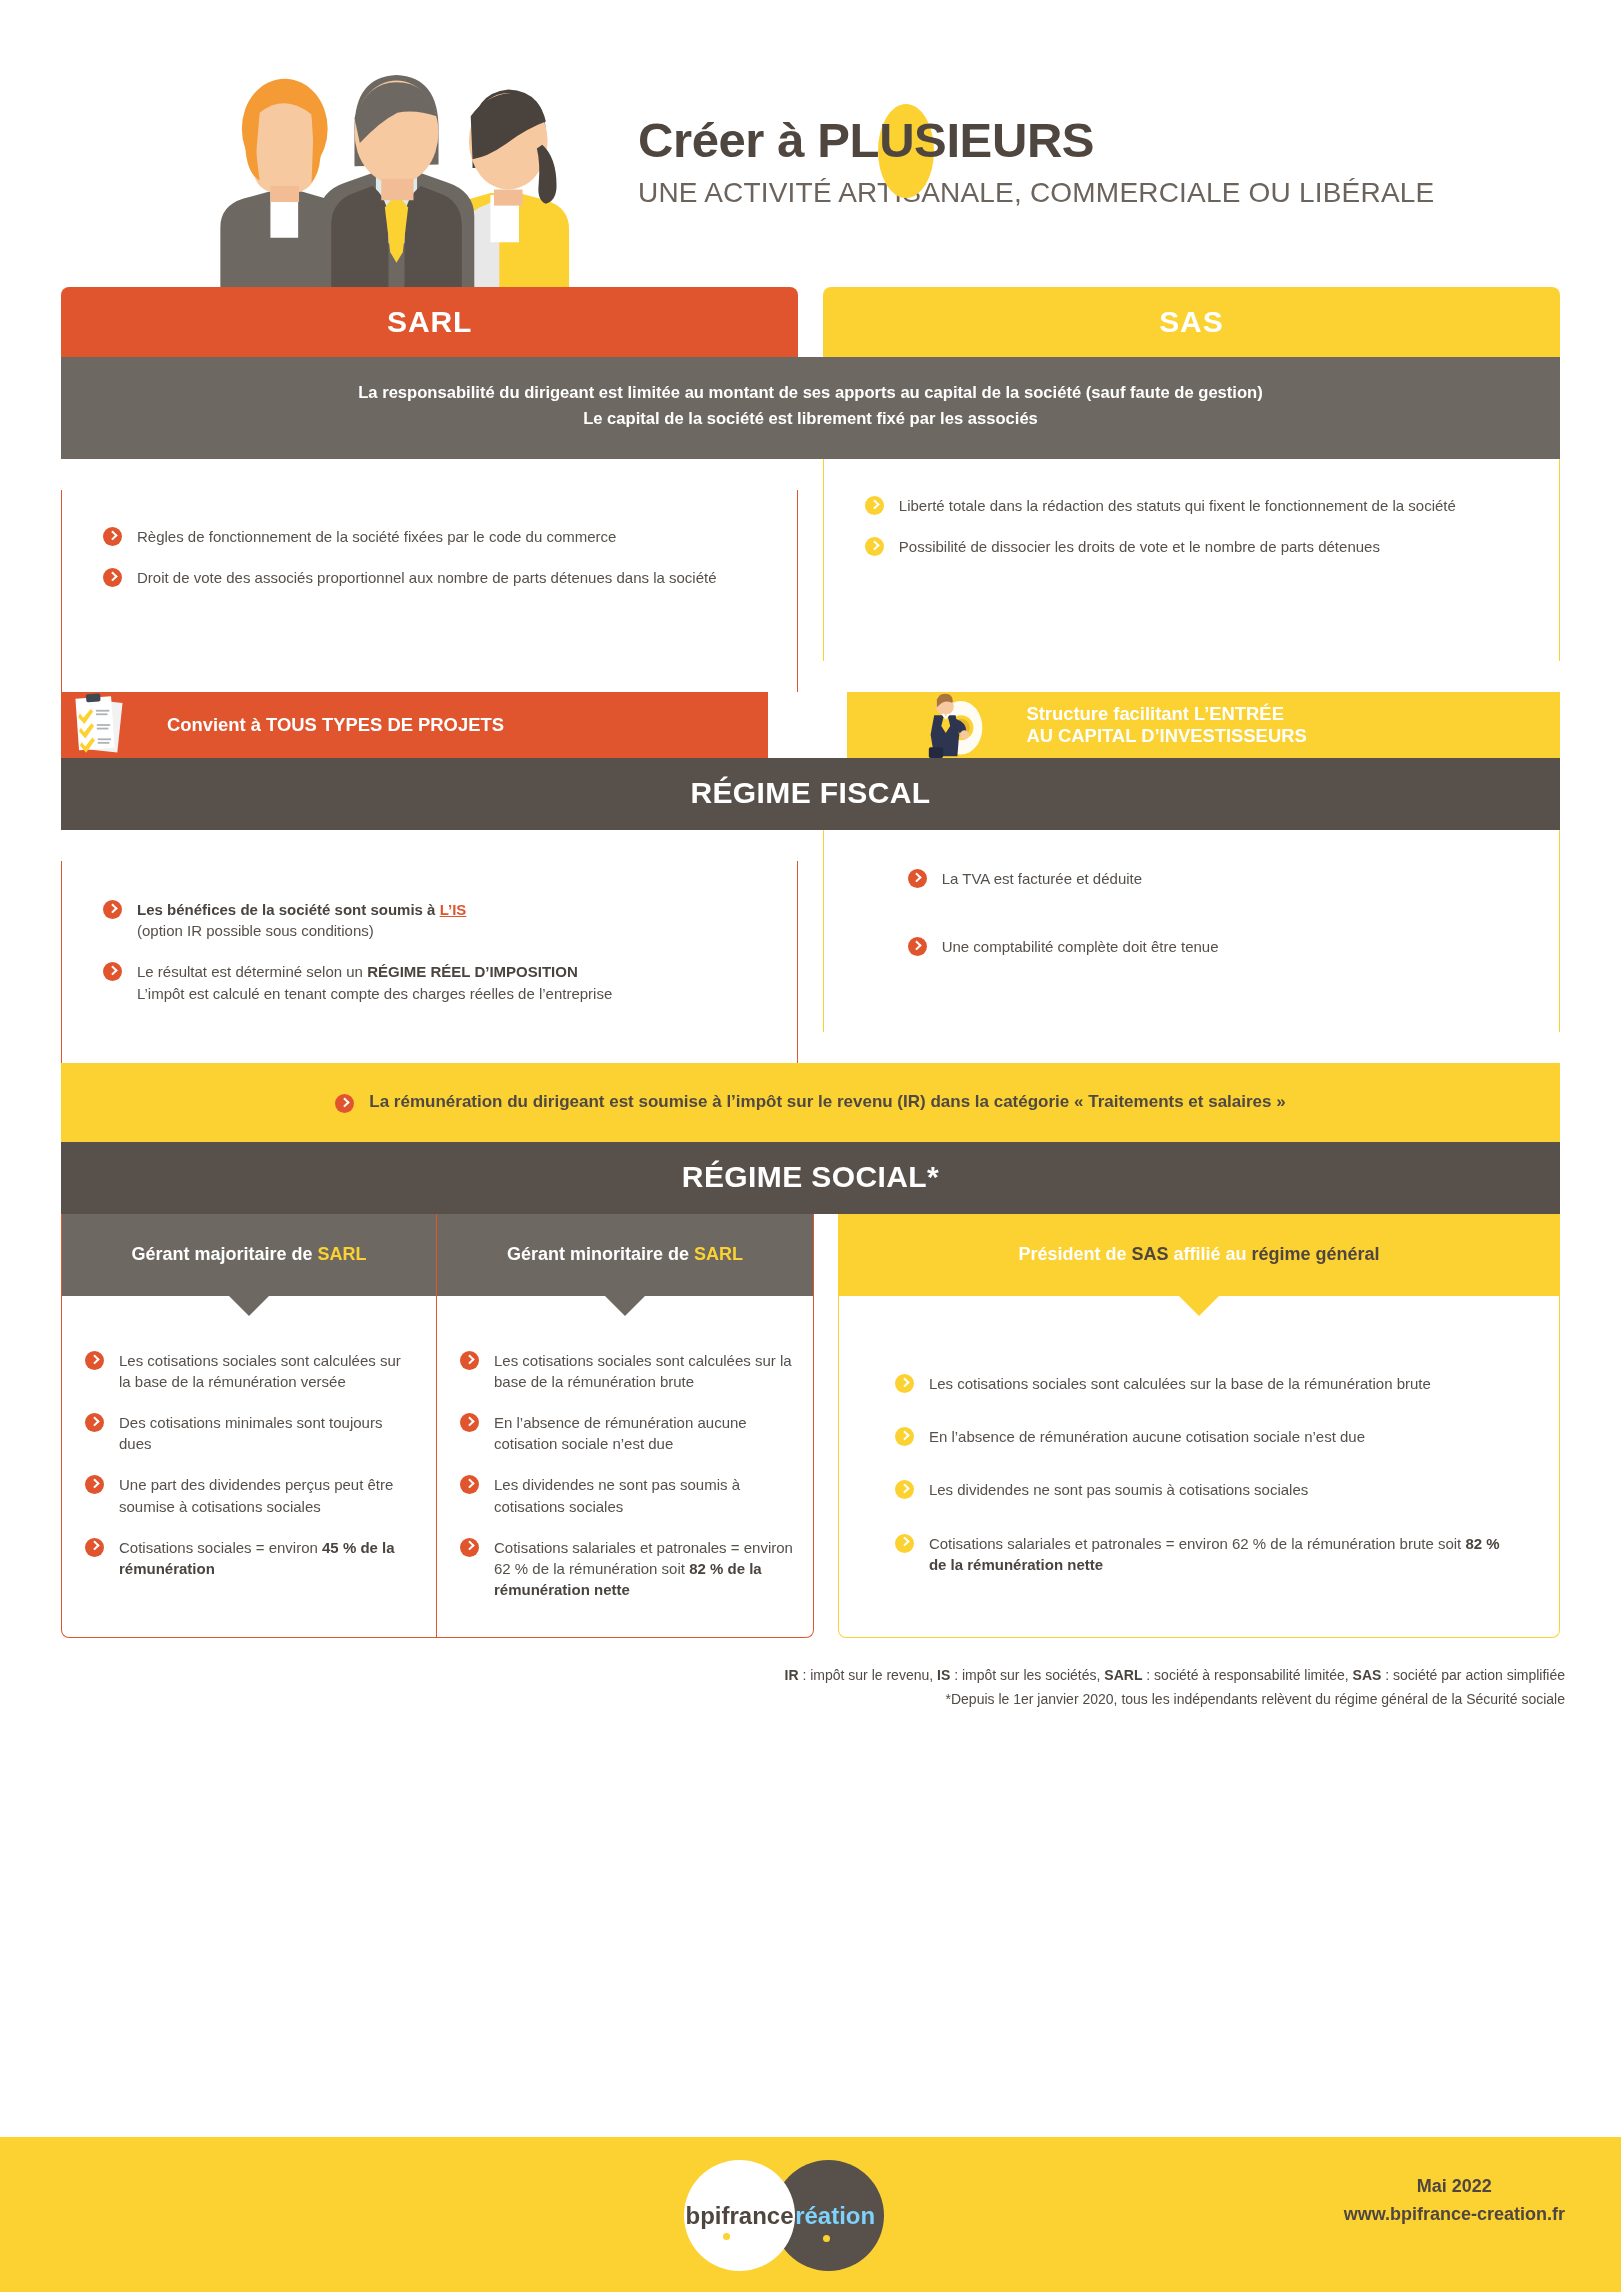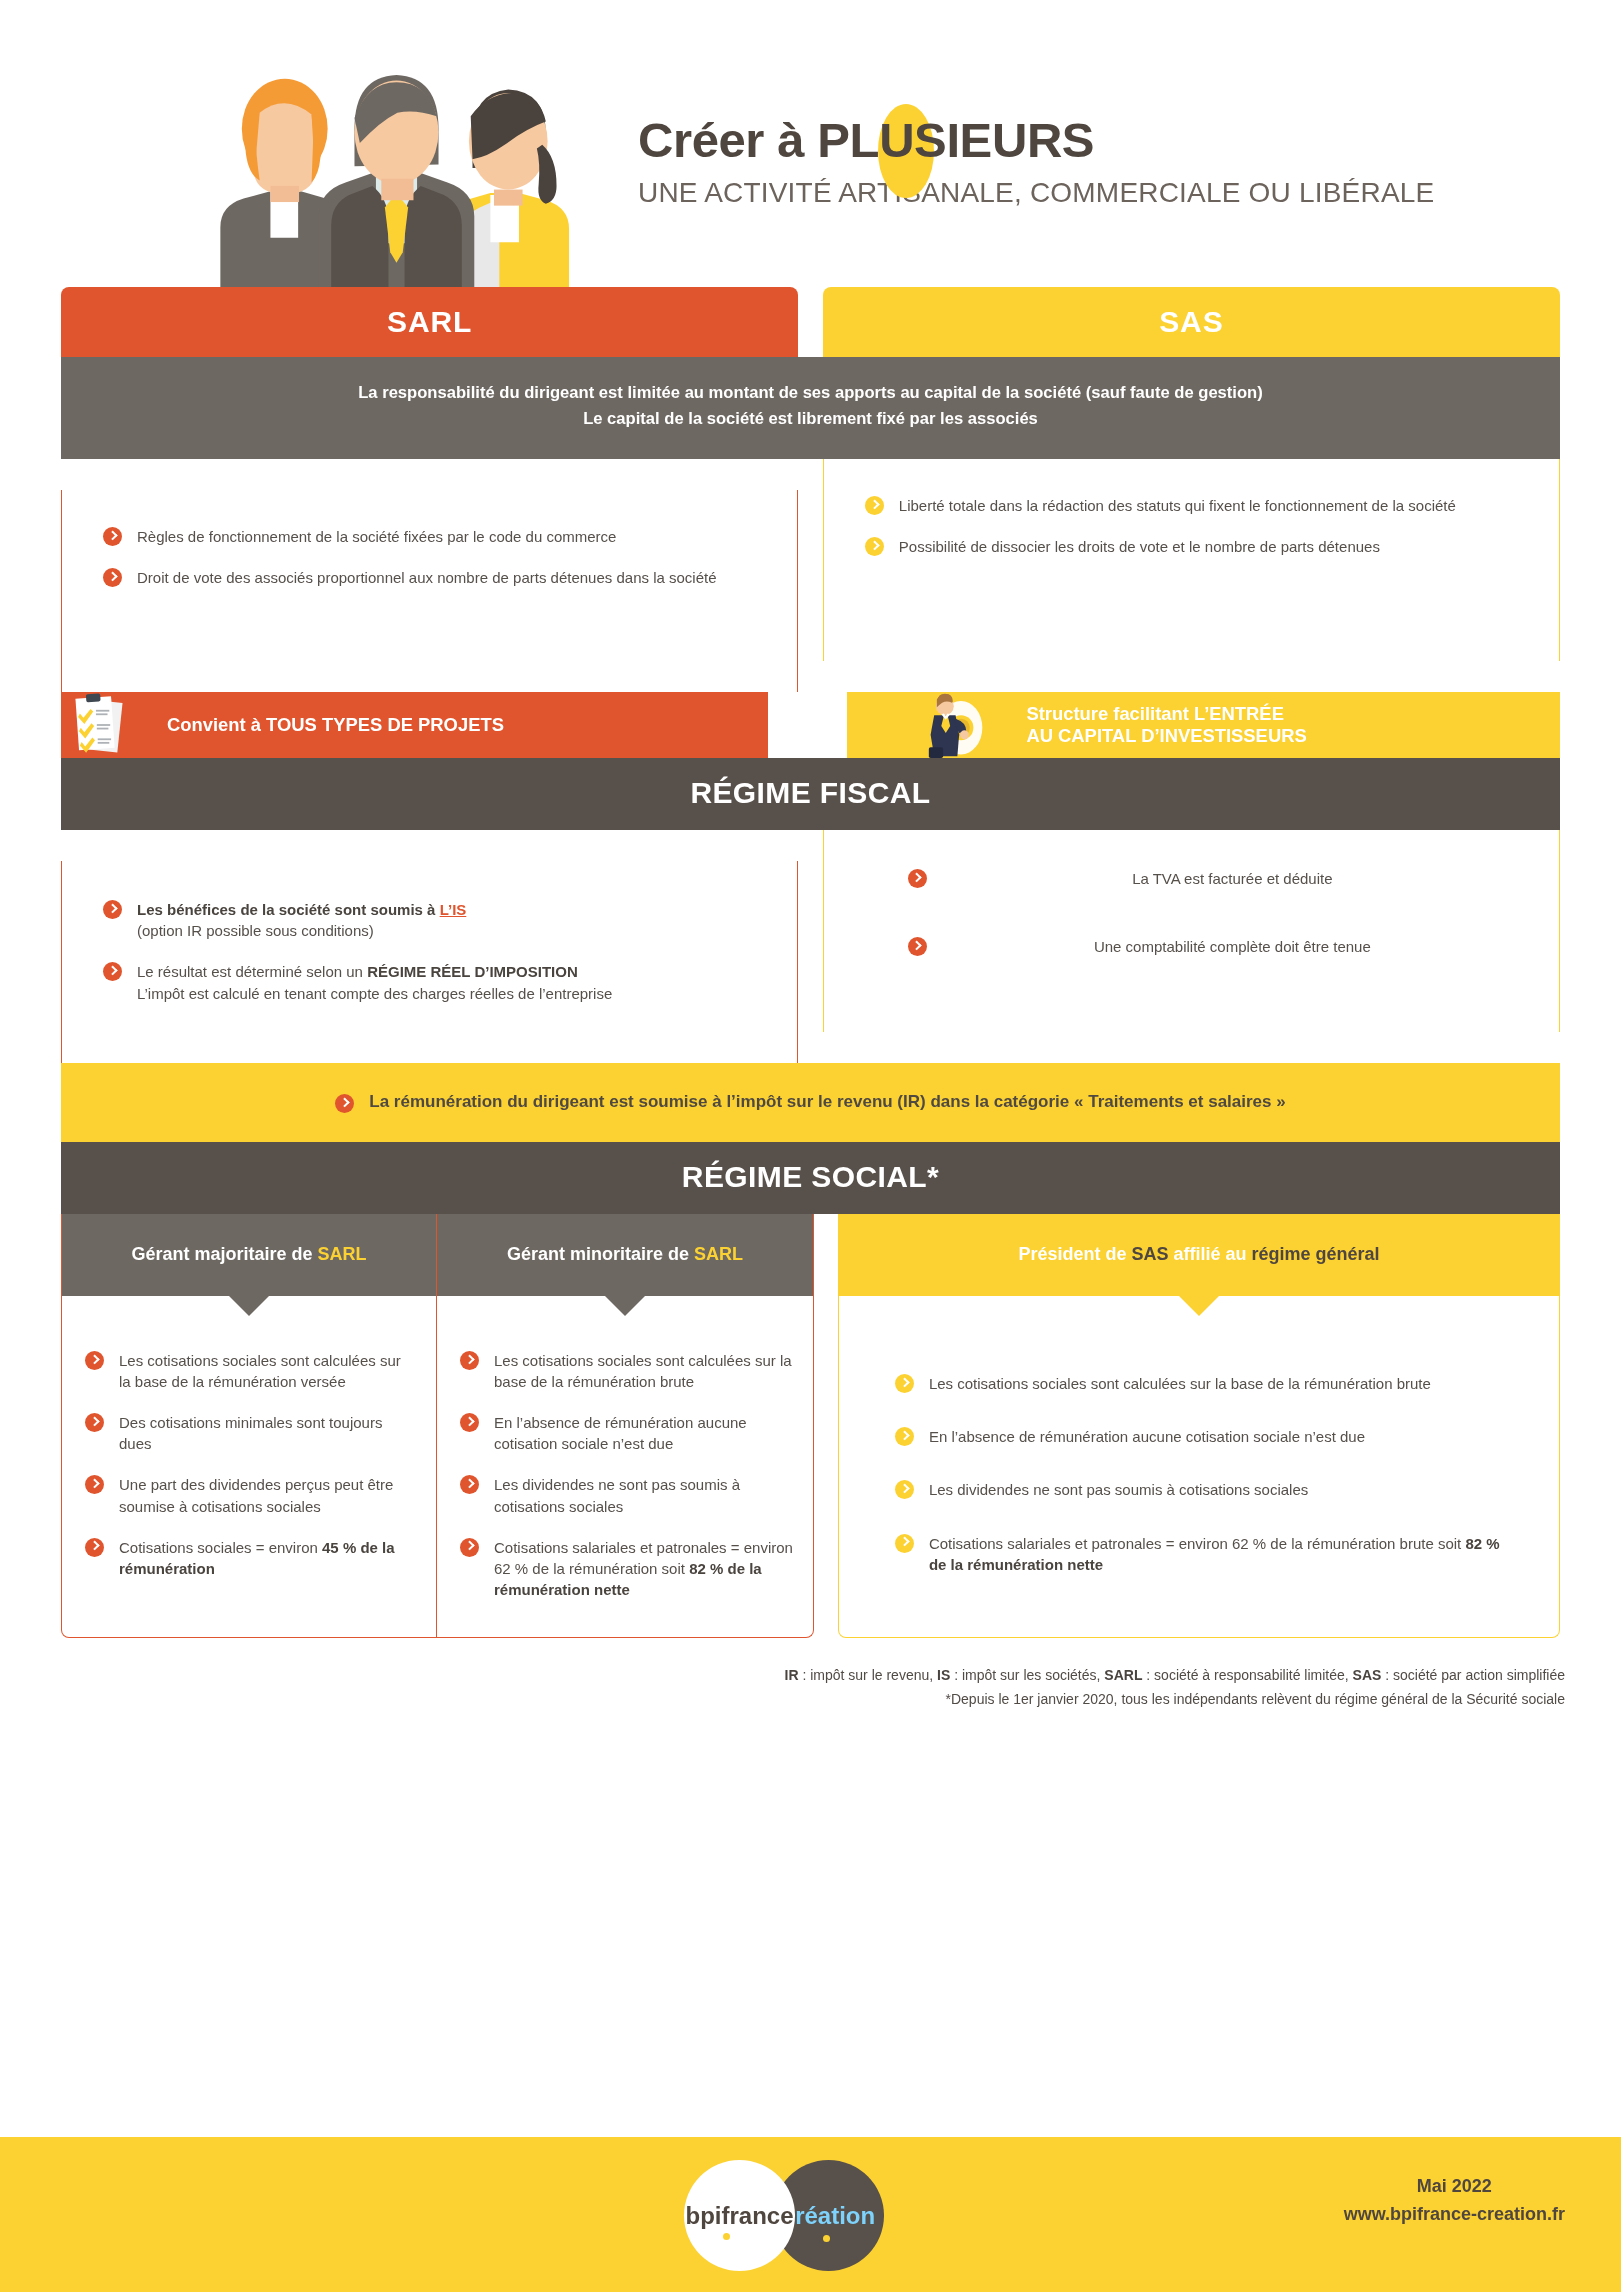--- a/index.html
+++ b/index.html
@@ -341,21 +341,21 @@
       </li>
       <li>
         <span class="chev chev-o"></span>
         <span>Le résultat est déterminé selon un </span><b>RÉGIME RÉEL D’IMPOSITION</b>
         <div>L’impôt est calculé en tenant compte des charges réelles de l’entreprise</div>
       </li>
     </ul>
   </div>
   <div style="width:25px;"></div>
   <div class="panel panel-sas" style="width:755px; height:202px; padding:38px 36px 0 41px;">
-    <ul class="bl" style="padding-left:43px;text-align:center;">
+    <ul class="bl" style="padding-left:43px;">
       <li style="margin-bottom:47px;"><span class="chev chev-o"></span><span>La TVA est facturée et déduite</span></li>
       <li><span class="chev chev-o"></span><span>Une comptabilité complète doit être tenue</span></li>
     </ul>
   </div>
 </div>
 
 <div class="irband" style="margin:0 61px;">
   <div class="txt">
     <span class="chev chev-o" style="top:1.8px;"></span>
     <span>La rémunération du dirigeant est soumise à l’impôt sur le revenu (IR) dans la catégorie « Traitements et salaires »</span>

